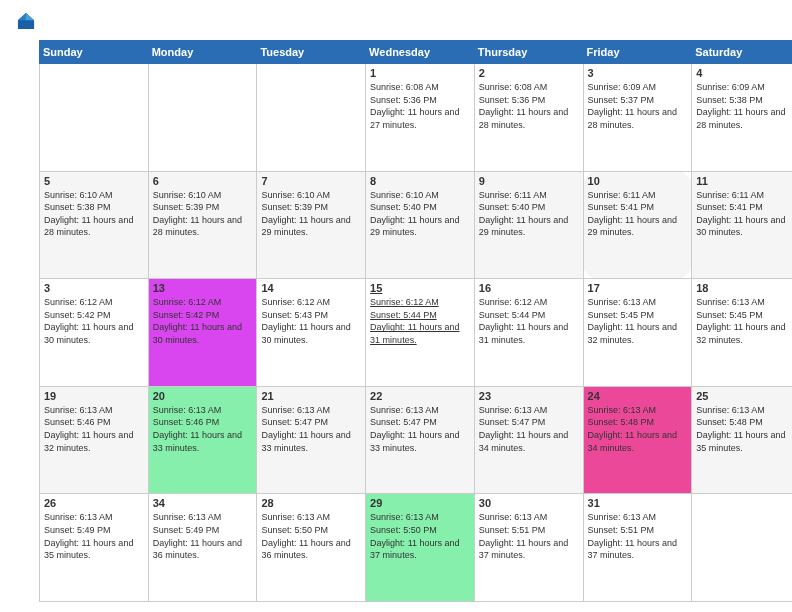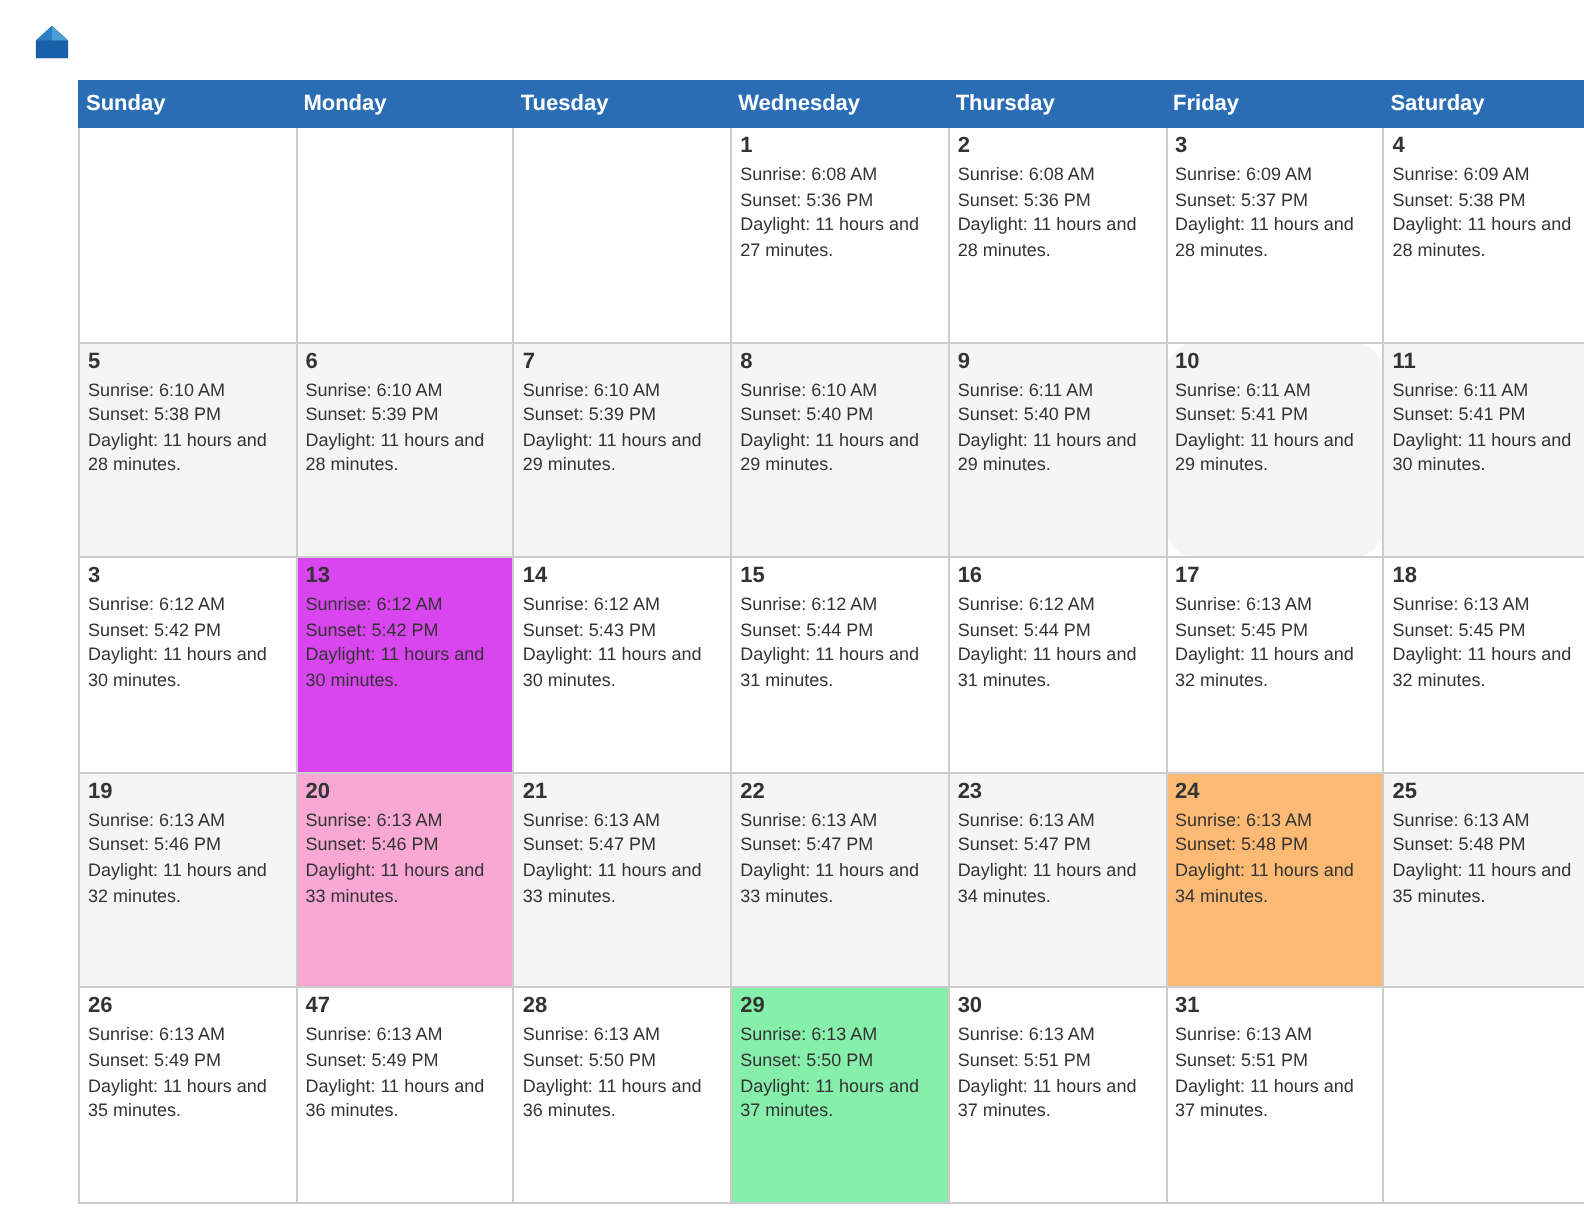--- a/index.html
+++ b/index.html
@@ -189,21 +189,21 @@
             <div class="day-info">Sunrise: 6:12 AM<br>Sunset: 5:42 PM<br>Daylight: 11 hours and 30 minutes.</div>
           </td>
           <td style="background-color: #d946ef;">
             <span class="day-number">13</span>
             <div class="day-info">Sunrise: 6:12 AM<br>Sunset: 5:42 PM<br>Daylight: 11 hours and 30 minutes.</div>
           </td>
           <td style="background-color: rgb(255, 255, 255);">
             <span class="day-number">14</span>
             <div class="day-info">Sunrise: 6:12 AM<br>Sunset: 5:43 PM<br>Daylight: 11 hours and 30 minutes.</div>
           </td>
-          <td style="background-color: rgb(255, 255, 255);">
+          <td style="background-color: rgb(255, 255, 255); text-decoration: underline;">
             <span class="day-number">15</span>
             <div class="day-info">Sunrise: 6:12 AM<br>Sunset: 5:44 PM<br>Daylight: 11 hours and 31 minutes.</div>
           </td>
           <td style="background-color: rgb(255, 255, 255);">
             <span class="day-number">16</span>
             <div class="day-info">Sunrise: 6:12 AM<br>Sunset: 5:44 PM<br>Daylight: 11 hours and 31 minutes.</div>
           </td>
           <td style="background-color: rgb(255, 255, 255);">
             <span class="day-number">17</span>
             <div class="day-info">Sunrise: 6:13 AM<br>Sunset: 5:45 PM<br>Daylight: 11 hours and 32 minutes.</div>
@@ -211,52 +211,52 @@
           <td style="background-color: rgb(255, 255, 255);">
             <span class="day-number">18</span>
             <div class="day-info">Sunrise: 6:13 AM<br>Sunset: 5:45 PM<br>Daylight: 11 hours and 32 minutes.</div>
           </td>
         </tr>
         <tr>
           <td style="background-color: rgb(245, 245, 245);">
             <span class="day-number">19</span>
             <div class="day-info">Sunrise: 6:13 AM<br>Sunset: 5:46 PM<br>Daylight: 11 hours and 32 minutes.</div>
           </td>
-          <td style="background-color: #f9a8d4;">
+          <td style="background-color: #86efac;">
             <span class="day-number">20</span>
             <div class="day-info">Sunrise: 6:13 AM<br>Sunset: 5:46 PM<br>Daylight: 11 hours and 33 minutes.</div>
           </td>
           <td style="background-color: rgb(245, 245, 245);">
             <span class="day-number">21</span>
             <div class="day-info">Sunrise: 6:13 AM<br>Sunset: 5:47 PM<br>Daylight: 11 hours and 33 minutes.</div>
           </td>
           <td style="background-color: rgb(245, 245, 245);">
             <span class="day-number">22</span>
             <div class="day-info">Sunrise: 6:13 AM<br>Sunset: 5:47 PM<br>Daylight: 11 hours and 33 minutes.</div>
           </td>
           <td style="background-color: rgb(245, 245, 245);">
             <span class="day-number">23</span>
             <div class="day-info">Sunrise: 6:13 AM<br>Sunset: 5:47 PM<br>Daylight: 11 hours and 34 minutes.</div>
           </td>
-          <td style="background-color: #fdba74;">
+          <td style="background-color: #ec4899;">
             <span class="day-number">24</span>
             <div class="day-info">Sunrise: 6:13 AM<br>Sunset: 5:48 PM<br>Daylight: 11 hours and 34 minutes.</div>
           </td>
           <td style="background-color: rgb(245, 245, 245);">
             <span class="day-number">25</span>
             <div class="day-info">Sunrise: 6:13 AM<br>Sunset: 5:48 PM<br>Daylight: 11 hours and 35 minutes.</div>
           </td>
         </tr>
         <tr>
           <td style="background-color: rgb(255, 255, 255);">
             <span class="day-number">26</span>
             <div class="day-info">Sunrise: 6:13 AM<br>Sunset: 5:49 PM<br>Daylight: 11 hours and 35 minutes.</div>
           </td>
           <td style="background-color: rgb(255, 255, 255);">
-            <span class="day-number">47</span>
+            <span class="day-number">34</span>
             <div class="day-info">Sunrise: 6:13 AM<br>Sunset: 5:49 PM<br>Daylight: 11 hours and 36 minutes.</div>
           </td>
           <td style="background-color: rgb(255, 255, 255);">
             <span class="day-number">28</span>
             <div class="day-info">Sunrise: 6:13 AM<br>Sunset: 5:50 PM<br>Daylight: 11 hours and 36 minutes.</div>
           </td>
           <td style="background-color: #86efac;">
             <span class="day-number">29</span>
             <div class="day-info">Sunrise: 6:13 AM<br>Sunset: 5:50 PM<br>Daylight: 11 hours and 37 minutes.</div>
           </td>

